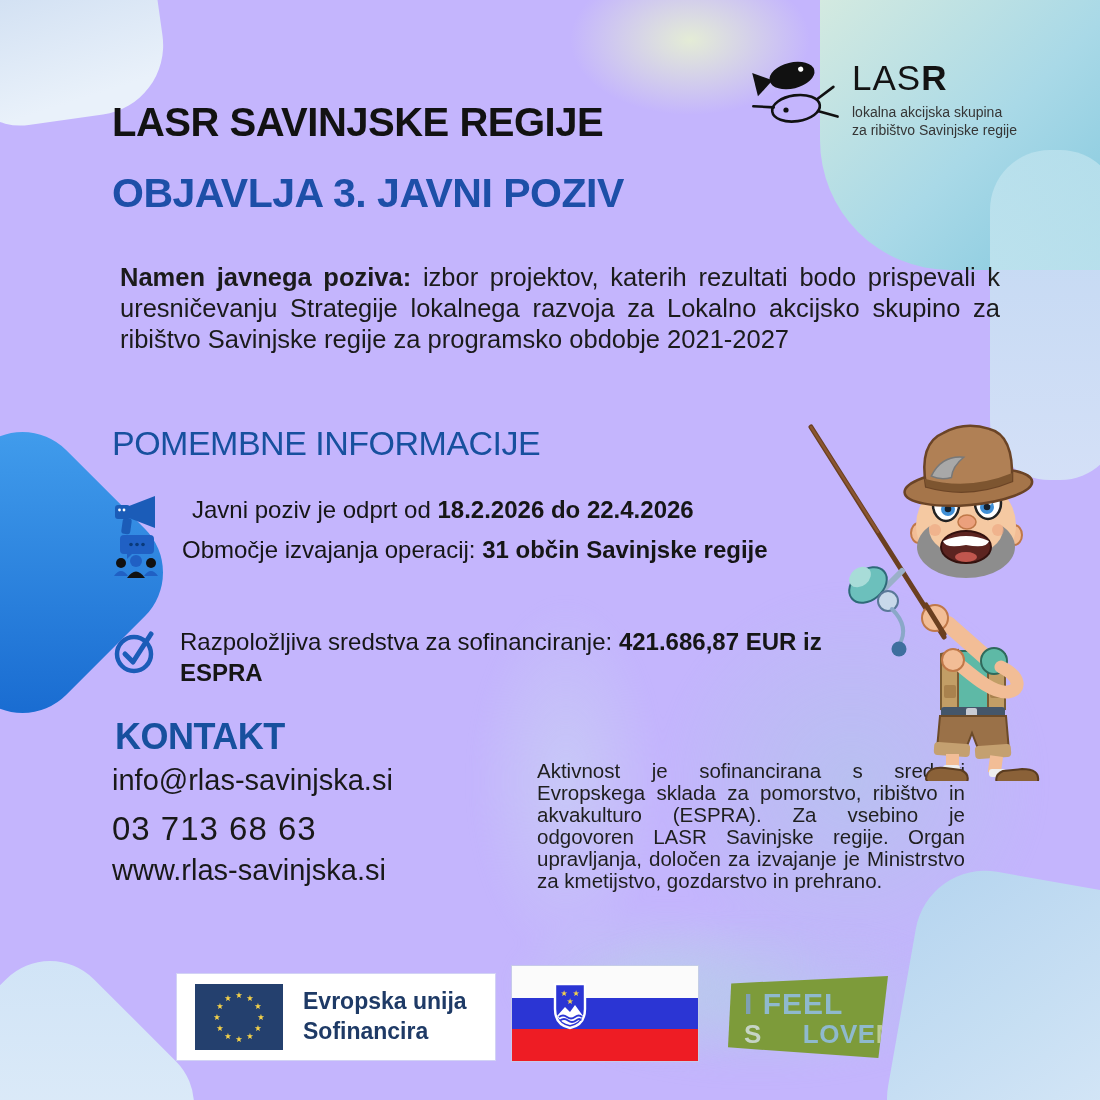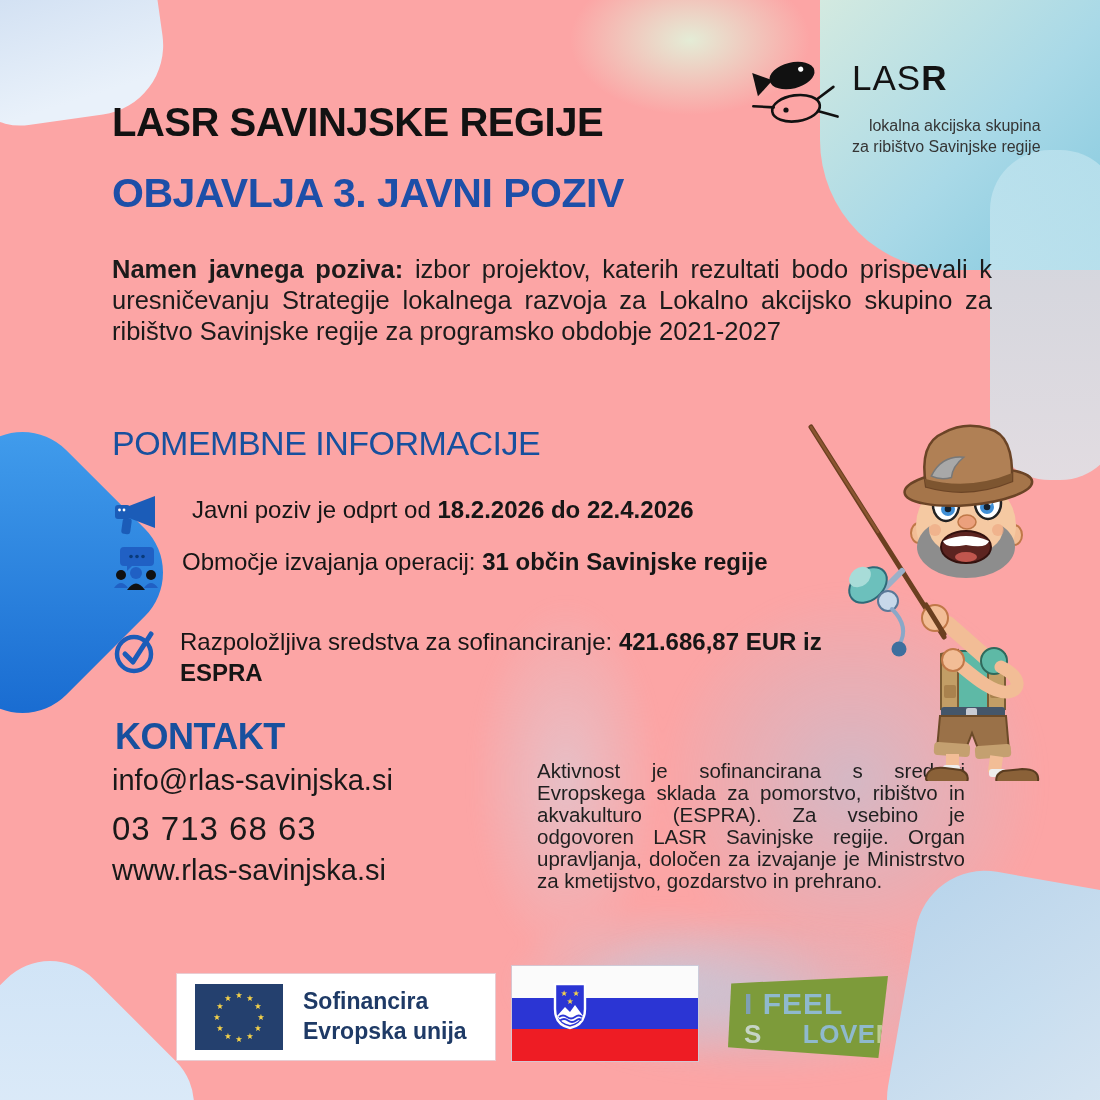--- a/index.html
+++ b/index.html
@@ -1,16 +1,16 @@
 <!DOCTYPE html>
 <html><head>
 <meta charset="utf-8">
 <style>
   html,body{margin:0;padding:0;background:#fff;}
-  .poster{position:relative;width:1100px;height:1100px;overflow:hidden;background:#fca5a5;
+  .poster{position:relative;width:1100px;height:1100px;overflow:hidden;background:#c4b5fd;
           font-family:"Liberation Sans", sans-serif;color:#1a1a1a;}
   .abs{position:absolute;}
 
   
   .blob{position:absolute;pointer-events:none;}
   .blob-tl{left:-45px;top:-70px;width:205px;height:190px;transform:rotate(-8deg);
            border-radius:0 0 70px 60px;background:linear-gradient(170deg,#c6d8ef 0%,#e9f1fa 85%);}
   .blob-tr-green{right:250px;top:-60px;width:320px;height:200px;border-radius:50%;
            background:radial-gradient(closest-side,#e4ecd6 0%,rgba(228,236,214,0) 75%);}
   .blob-tr{right:-30px;top:-40px;width:310px;height:310px;border-radius:0 0 0 130px;
@@ -30,33 +30,33 @@
           radial-gradient(closest-side at 85% 85%,rgba(168,200,226,.45),rgba(168,200,226,0) 72%),
           radial-gradient(closest-side at 20% 45%,rgba(205,224,240,.45),rgba(205,224,240,0) 70%);}
   .wash2{left:480px;top:900px;width:560px;height:200px;position:absolute;filter:blur(8px);
         background:radial-gradient(closest-side,rgba(176,206,230,.5),rgba(176,206,230,0) 80%);}
 
   
   .logo{left:750px;top:50px;display:flex;align-items:flex-start;}
   .logo-text{margin-left:10px;margin-top:10px;}
   .logo-name{font-size:35px;letter-spacing:1px;color:#131313;font-weight:500;line-height:1;}
   .logo-name b{font-weight:800;}
-  .logo-tag{font-size:16px;color:#353535;line-height:1.3;margin-top:21px;text-align:right;}
+  .logo-tag{font-size:14px;color:#353535;line-height:1.3;margin-top:8px;}
 
   
   .title{left:112px;top:100px;font-size:40px;font-weight:700;letter-spacing:-.5px;color:#121212;}
   .subtitle{left:112px;top:170px;font-size:41px;font-weight:800;letter-spacing:-.5px;color:#1d4fa8;text-align:center;}
   .intro{left:112px;top:254px;width:880px;font-size:25.5px;line-height:31px;text-align:justify;color:#1b1b1b;}
   .intro b{font-weight:700;}
   .info-heading{left:112px;top:424px;font-size:34px;font-weight:400;letter-spacing:-.5px;color:#17509e;}
   .info-row{position:absolute;left:112px;display:flex;gap:20px;align-items:flex-start;}
   .info-row .txt{font-size:24px;line-height:31px;color:#161616;}
   .info-row .txt b{font-weight:700;}
   .row1{top:494px;width:760px;gap:32px;}
-  .row2{top:546px;width:780px;gap:22px;}
+  .row2{top:534px;width:780px;gap:22px;}
   .row3{top:626px;width:730px;}
   .icon-cell{flex:0 0 48px;display:flex;justify-content:center;}
 
   .kontakt{left:115px;top:716px;font-size:36px;font-weight:800;color:#17509e;letter-spacing:-.5px;}
   .c-email{left:112px;top:764px;font-size:29px;color:#191919;}
   .c-phone{left:112px;top:810px;font-size:33px;color:#191919;letter-spacing:1px;}
   .c-web{left:112px;top:854px;font-size:29px;color:#191919;}
 
   .disclaimer{left:537px;top:760px;width:428px;font-size:20.5px;line-height:22px;
               text-align:justify;color:#1f1f1f;}
@@ -116,21 +116,21 @@
       <div class="logo-tag">
         <div>lokalna akcijska skupina</div>
         <div>za ribištvo Savinjske regije</div>
       </div>
     </div>
   </div>
 
   <div class="abs title">LASR SAVINJSKE REGIJE</div>
   <div class="abs subtitle">OBJAVLJA 3. JAVNI POZIV</div>
 
-  <p class="abs intro" style="margin:0"><b>Namen javnega poziva:</b><span> izbor projektov, katerih rezultati bodo prispevali k uresničevanju Strategije lokalnega razvoja za Lokalno akcijsko skupino za ribištvo Savinjske regije za programsko obdobje 2021-2027</span></p>
+  <p class="abs intro" style="margin:8px"><b>Namen javnega poziva:</b><span> izbor projektov, katerih rezultati bodo prispevali k uresničevanju Strategije lokalnega razvoja za Lokalno akcijsko skupino za ribištvo Savinjske regije za programsko obdobje 2021-2027</span></p>
 
   <div class="abs info-heading">POMEMBNE INFORMACIJE</div>
 
   <div class="info-row row1">
     <span class="icon-cell">
       <svg width="46" height="42" viewBox="0 0 46 42">
         <polygon points="16,12 42,2 42,34 16,24" fill="#1b5cb8"></polygon>
         <rect x="2" y="11" width="15" height="14" rx="3" fill="#1b5cb8"></rect>
         <rect x="9" y="24" width="9" height="16" rx="3" fill="#1b5cb8" transform="rotate(8 13 32)"></rect>
         <circle cx="6.5" cy="16" r="1.4" fill="#fff"></circle>
@@ -256,22 +256,22 @@
           <text x="60" y="59.8">★</text>
         <text x="48" y="63">★</text>
           <text x="36" y="59.8">★</text>
           <text x="27.2" y="51">★</text>
         <text x="24" y="39">★</text>
           <text x="27.2" y="27">★</text>
           <text x="36" y="18">★</text>
       </g>
     </svg>
     <div class="eu-text">
+      <div>Evropska unija</div>
       <div>Sofinancira</div>
-      <div>Evropska unija</div>
     </div>
   </div>
 
   <div class="abs slo-flag">
     <div class="slo-band band-white"></div>
     <div class="slo-band band-blue"></div>
     <div class="slo-band band-red"></div>
     <svg class="slo-coa" width="36" height="48" viewBox="0 0 36 48">
       <path d="M3,2 L33,2 L33,27 Q33,43 18,46 Q3,43 3,27 Z" fill="#2b35d4" stroke="#fff" stroke-width="2.4"></path>
       <g fill="#f5d24a" font-size="8" text-anchor="middle" font-family="'DejaVu Sans', sans-serif">

